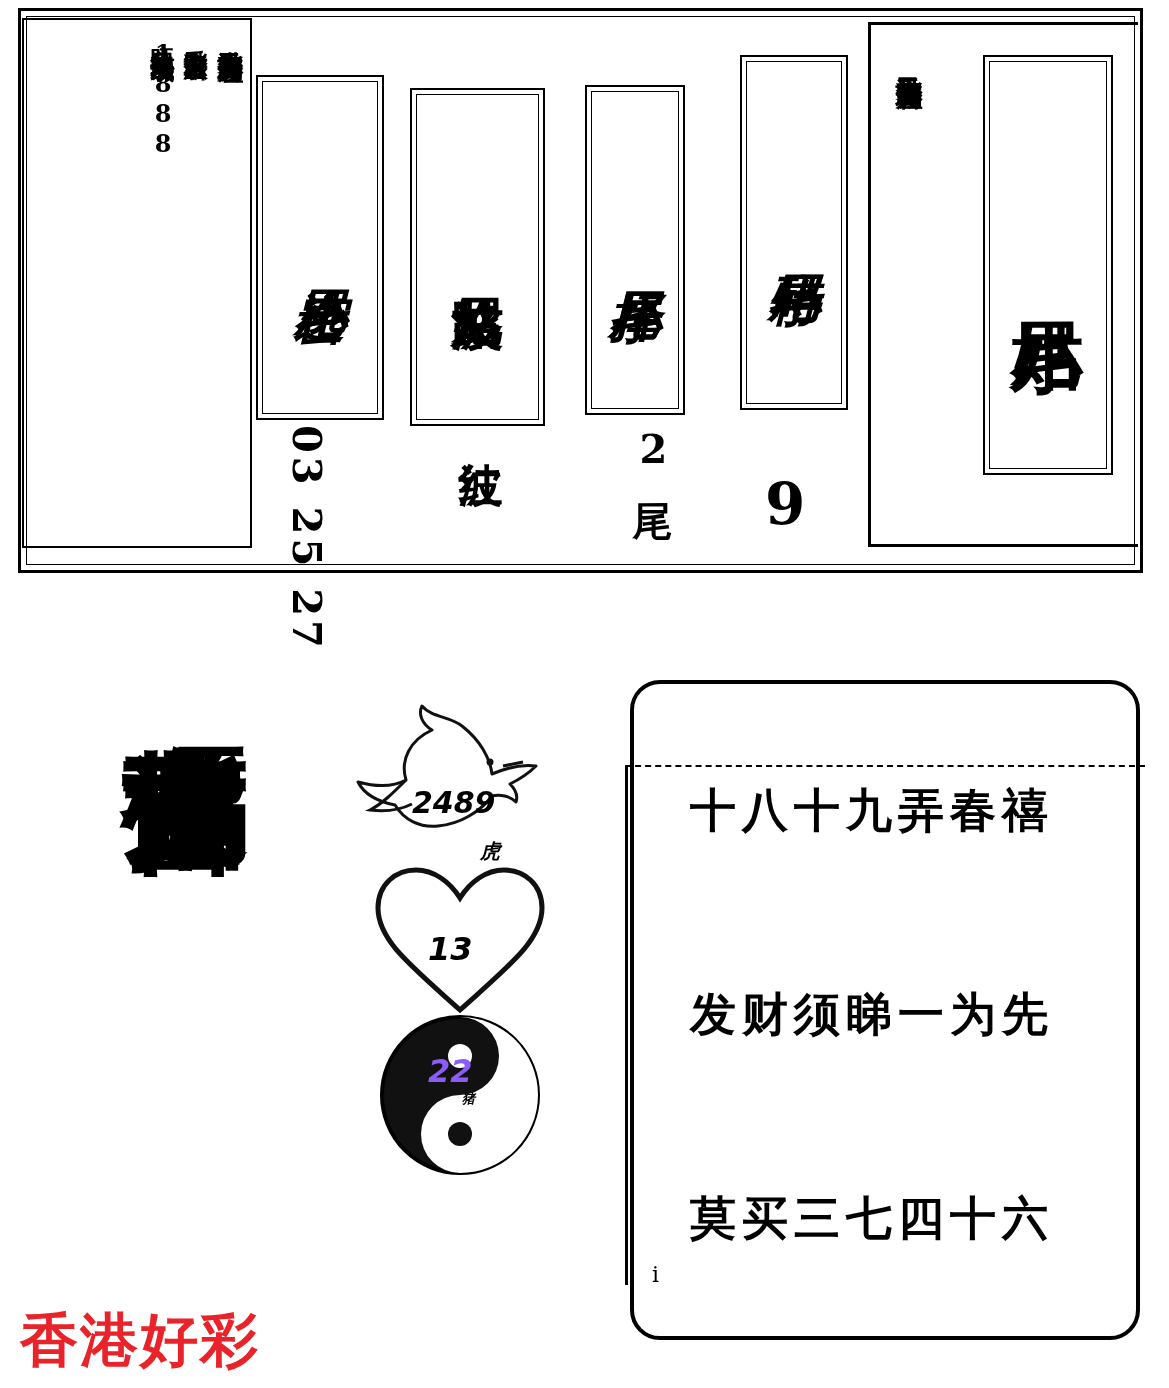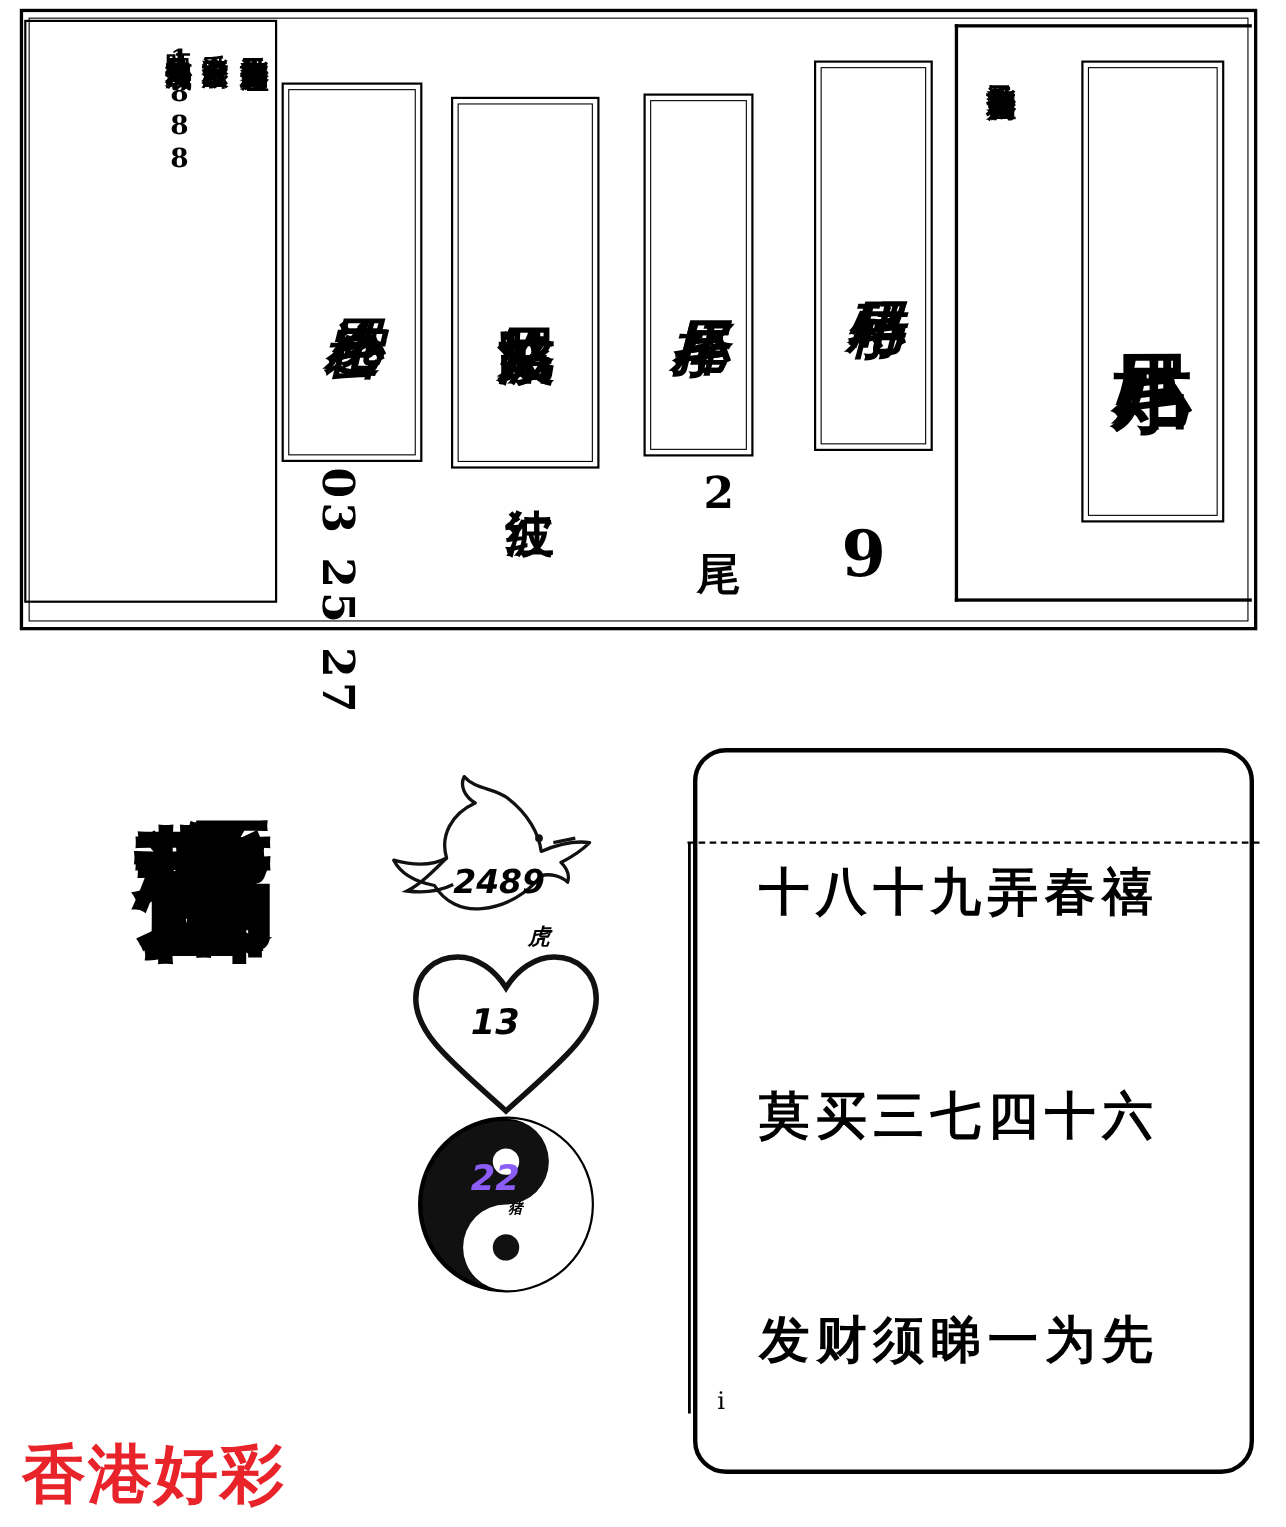--- a/index.html
+++ b/index.html
@@ -177,21 +177,21 @@
     font-style: italic;
   }
   .sym-num {
     position: absolute;
     font-family: "DejaVu Sans", "Liberation Sans", sans-serif;
     font-weight: 700;
     color: #000;
   }
   #dove-num { left: 72px; top: 95px; font-size: 30px; }
   #dove-tag { left: 140px; top: 148px; font-size: 20px; }
-  #heart-num { left: 88px; top: 220px; font-size: 32px; }
+  #heart-num { left: 88px; top: 240px; font-size: 32px; }
   #yy-num { left: 88px; top: 362px; font-size: 32px; color:#8b5cf6; }
   #yy-tag { left: 122px; top: 400px; font-size: 13px; }
 
   
   #poem-panel {
     position: absolute;
     left: 630px;
     top: 680px;
     width: 510px;
     height: 660px;
@@ -330,20 +330,20 @@
     <circle cx="85" cy="124" r="12" fill="#111"></circle>
   </svg>
   <div class="sym-num" id="yy-num">22</div>
   <div class="sym-num" id="yy-tag">猪</div>
 </div>
 
 <div id="poem-panel"></div>
 <div id="poem-inner"></div>
 <div id="poem-lines">
   <div class="poem-line">十八十九弄春禧</div>
+  <div class="poem-line">发财须睇一为先</div>
   <div class="poem-line">莫买三七四十六</div>
-  <div class="poem-line">发财须睇一为先</div>
 </div>
 <div id="poem-mark">i</div>
 
 <div id="footer">
   <span id="footer-cn">香港好彩</span>
 </div>
 
 </body></html>

